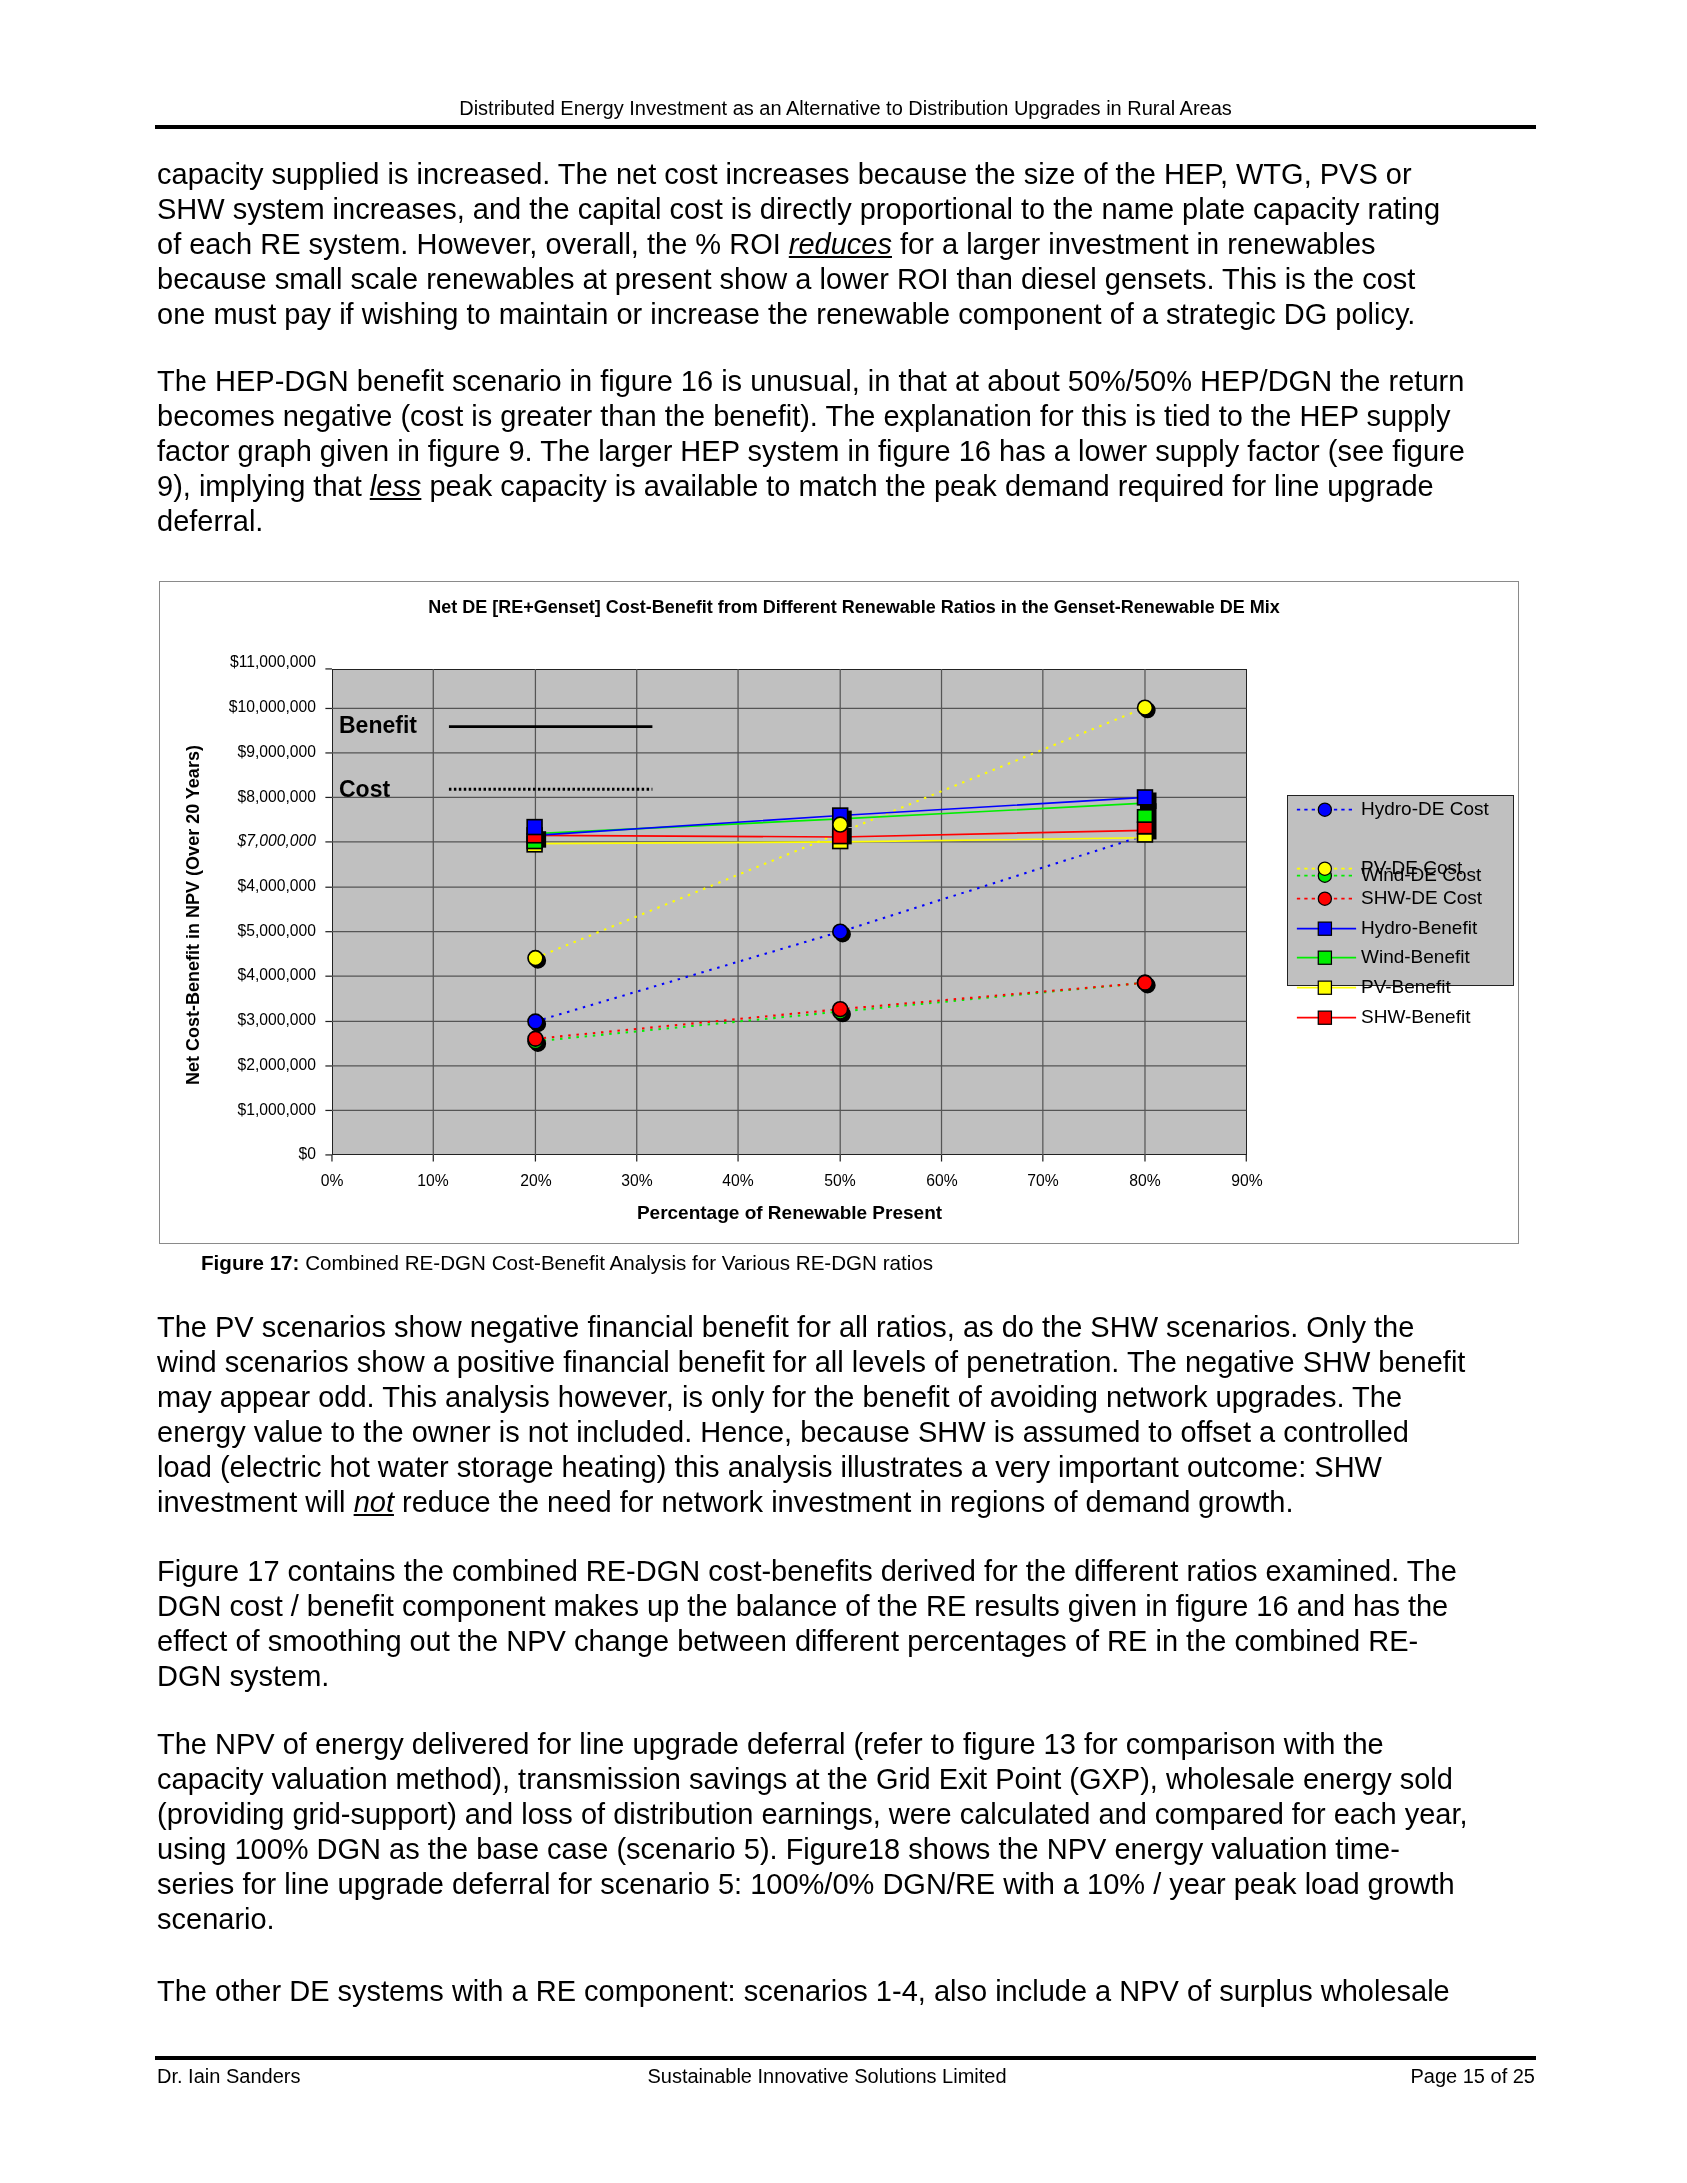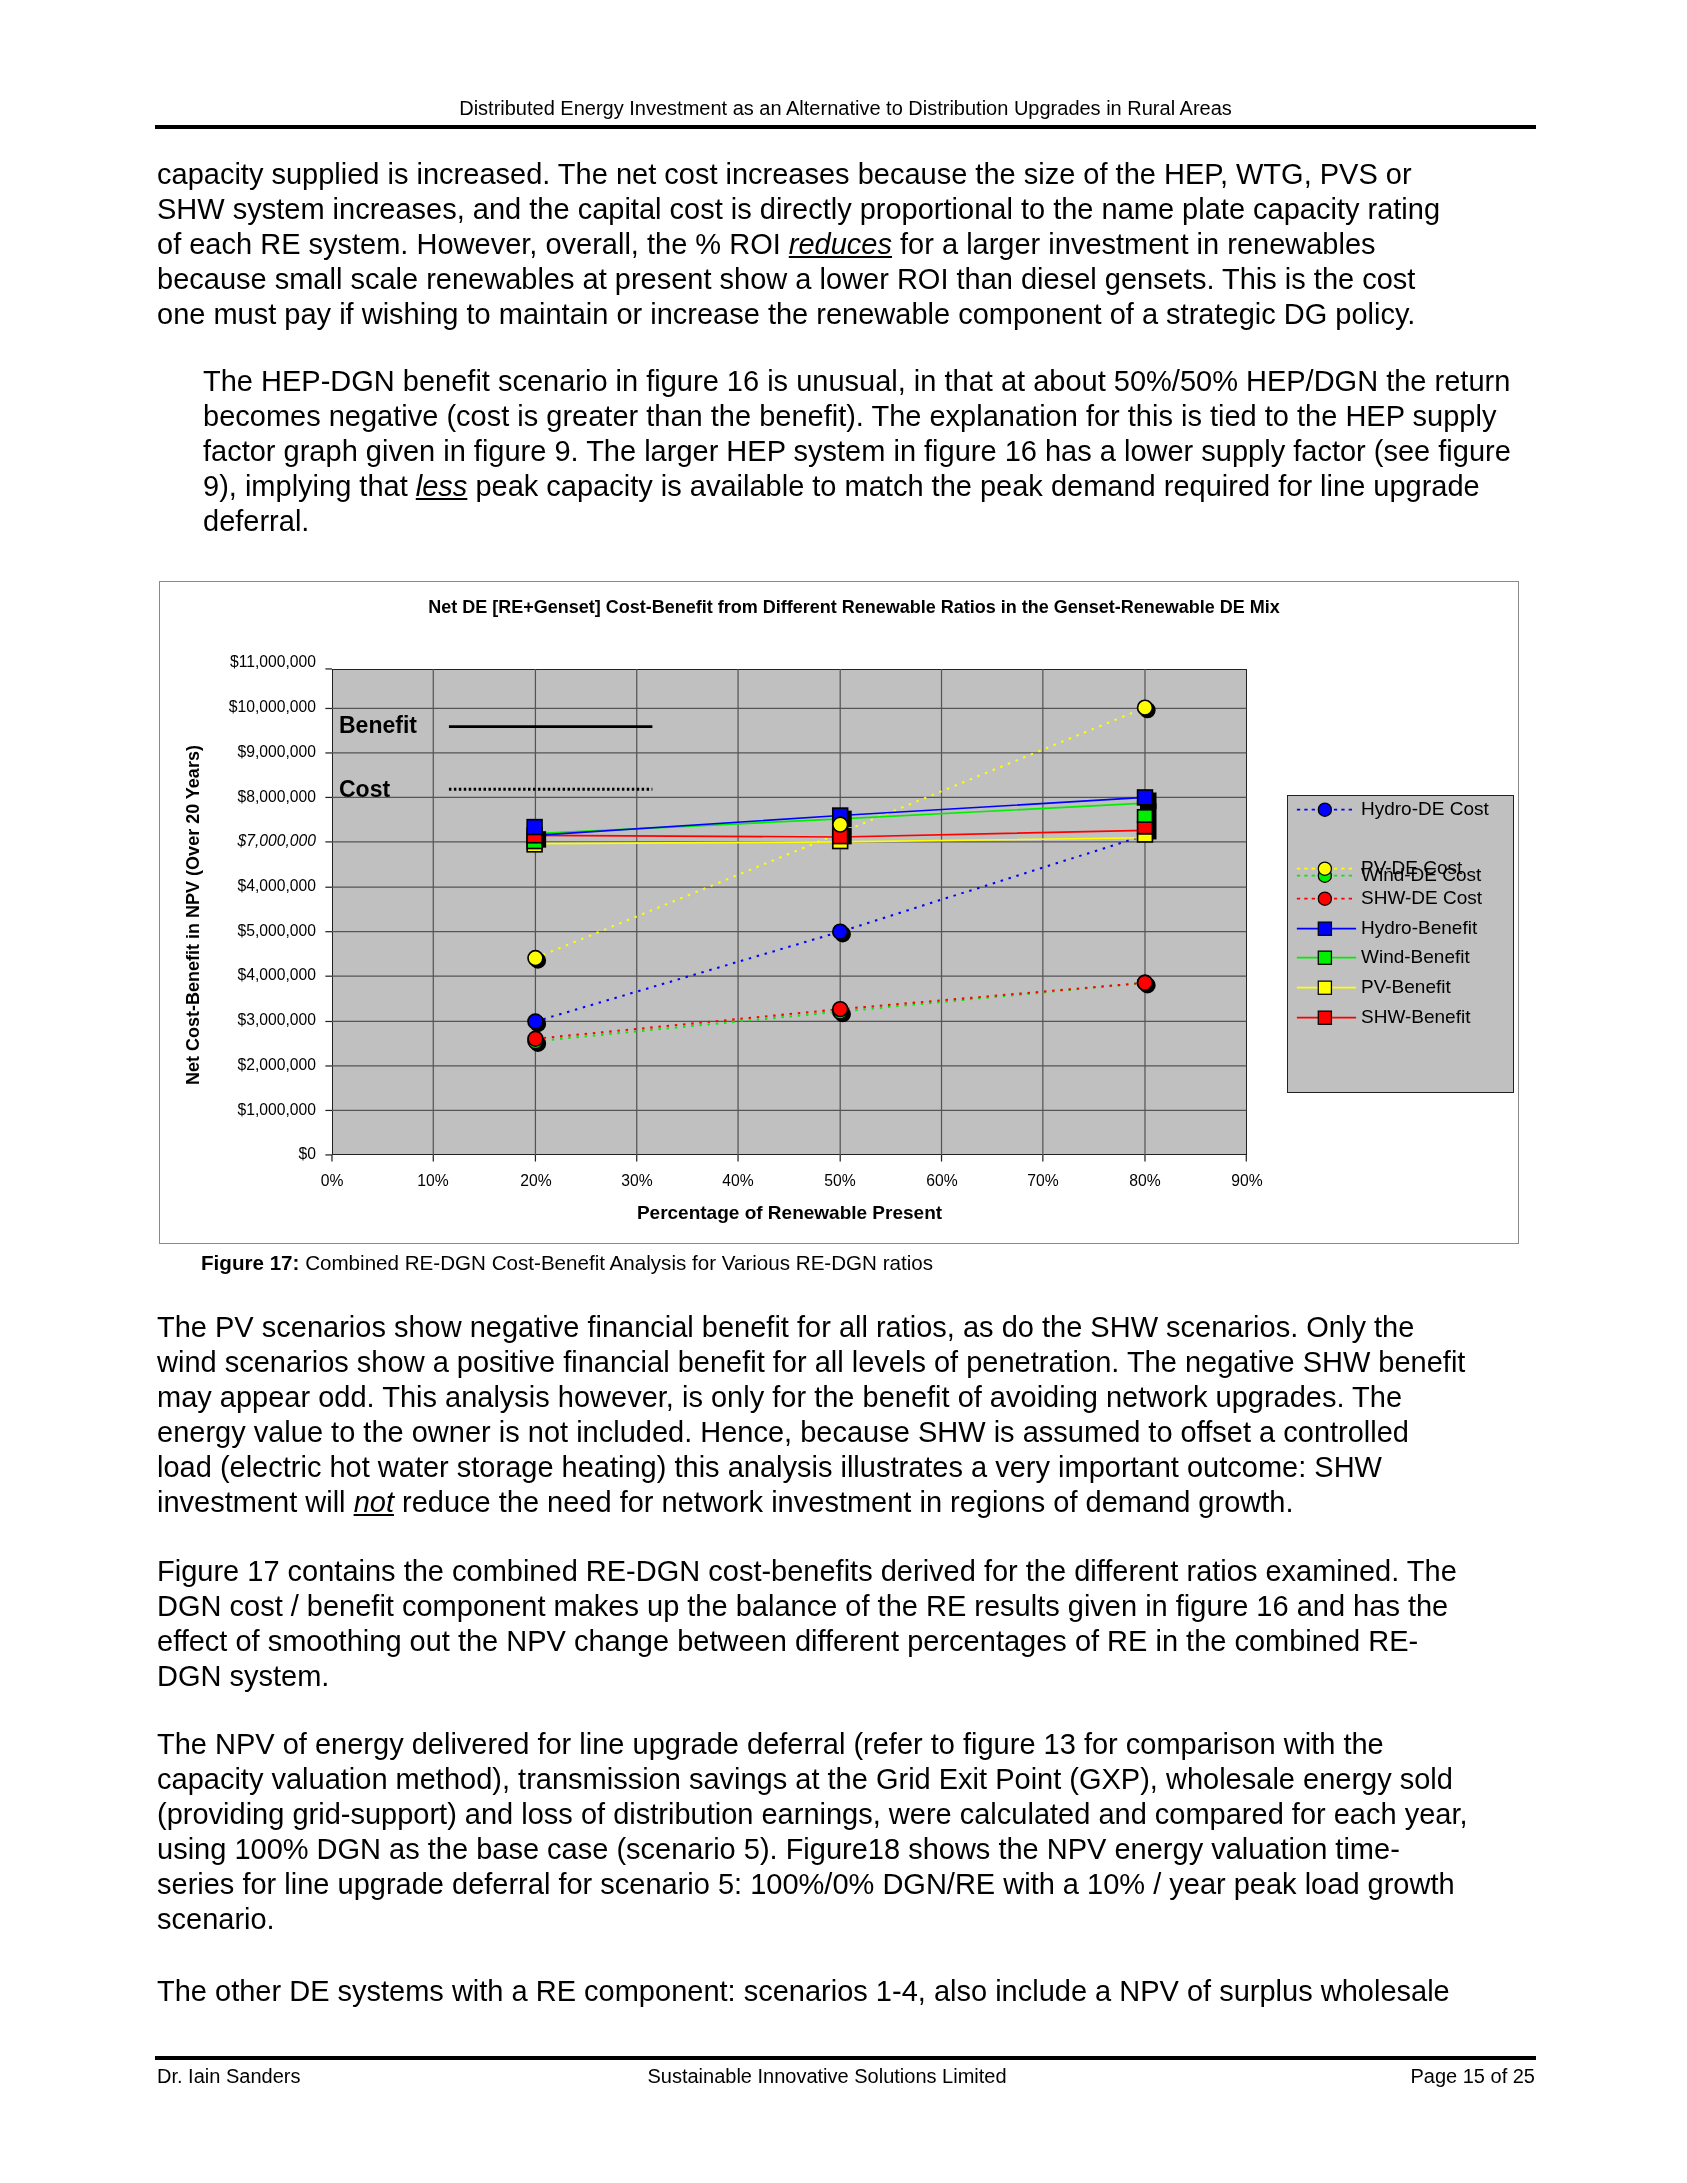--- a/index.html
+++ b/index.html
@@ -12,21 +12,21 @@
   .para .line { white-space: nowrap; display: block; }
   .u { text-decoration: underline; font-style: italic; }
   .fig-frame { position: absolute; left: 159px; top: 581px; width: 1360px; height: 663px; border: 1.6px solid #8a8a8a; background: #fff; box-sizing: border-box; }
   .chart-title { position: absolute; left: 0; top: 597px; width: 1687px; text-align: center; font-weight: bold; font-size: 18px; }
   .chart-title span { display: inline-block; margin-left: 21px; }
   .plot { position: absolute; left: 332px; top: 669px; width: 915px; height: 486px; background: #c0c0c0; border: 1.6px solid #222; box-sizing: border-box; }
   .ytick { position: absolute; right: 1371px; font-size: 15.7px; text-align: right; white-space: nowrap; }
   .xtick { position: absolute; top: 1172px; font-size: 15.7px; width: 66px; margin-left: -33px; text-align: center; }
   .ylabel { position: absolute; left: 193px; top: 915px; transform: translate(-50%, -50%) rotate(-90deg); font-weight: bold; font-size: 18px; white-space: nowrap; }
   .xlabel { position: absolute; left: 332px; width: 915px; top: 1202px; text-align: center; font-weight: bold; font-size: 19px; }
-  .legend { position: absolute; left: 1287px; top: 795px; width: 227px; height: 298px; background: #c0c0c0; border: 1.6px solid #222; box-sizing: border-box; }
+  .legend { position: absolute; left: 1287px; top: 795px; width: 227px; height: 191px; background: #c0c0c0; border: 1.6px solid #222; box-sizing: border-box; }
   .legend-item { position: absolute; left: 0; height: 28px; width: 227px; }
   .legend-item svg { position: absolute; left: 6.6px; top: 3.3px; }
   .legend-item .lbl { position: absolute; left: 73px; top: 1.6px; font-size: 19px; white-space: nowrap; }
   .annot { position: absolute; font-weight: bold; font-size: 23px; }
   .caption { position: absolute; left: 157px; top: 1251px; font-size: 20.6px; }
   .caption b { font-weight: bold; margin-left: 44px; }
   .footer { position: absolute; top: 2065px; font-size: 20px; }
 </style>
 </head>
 <body>
@@ -35,21 +35,21 @@
 <div class="rule top"></div>
 
 <div class="para" style="top:157px;">
   <span class="line">capacity supplied is increased. The net cost increases because the size of the HEP, WTG, PVS or</span>
   <span class="line">SHW system increases, and the capital cost is directly proportional to the name plate capacity rating</span>
   <span class="line"><span>of each RE system. However, overall, the % ROI </span><span class="u">reduces</span><span> for a larger investment in renewables</span></span>
   <span class="line">because small scale renewables at present show a lower ROI than diesel gensets. This is the cost</span>
   <span class="line">one must pay if wishing to maintain or increase the renewable component of a strategic DG policy.</span>
 </div>
 
-<div class="para" style="top:364px;margin-left:46px;">
+<div class="para" style="top:364px;">
   <span class="line">The HEP-DGN benefit scenario in figure 16 is unusual, in that at about 50%/50% HEP/DGN the return</span>
   <span class="line">becomes negative (cost is greater than the benefit). The explanation for this is tied to the HEP supply</span>
   <span class="line">factor graph given in figure 9. The larger HEP system in figure 16 has a lower supply factor (see figure</span>
   <span class="line"><span>9), implying that </span><span class="u">less</span><span> peak capacity is available to match the peak demand required for line upgrade</span></span>
   <span class="line">deferral.</span>
 </div>
 
 <div class="fig-frame"></div>
 <div class="chart-title"><span>Net DE [RE+Genset] Cost-Benefit from Different Renewable Ratios in the Genset-Renewable DE Mix</span></div>
 

